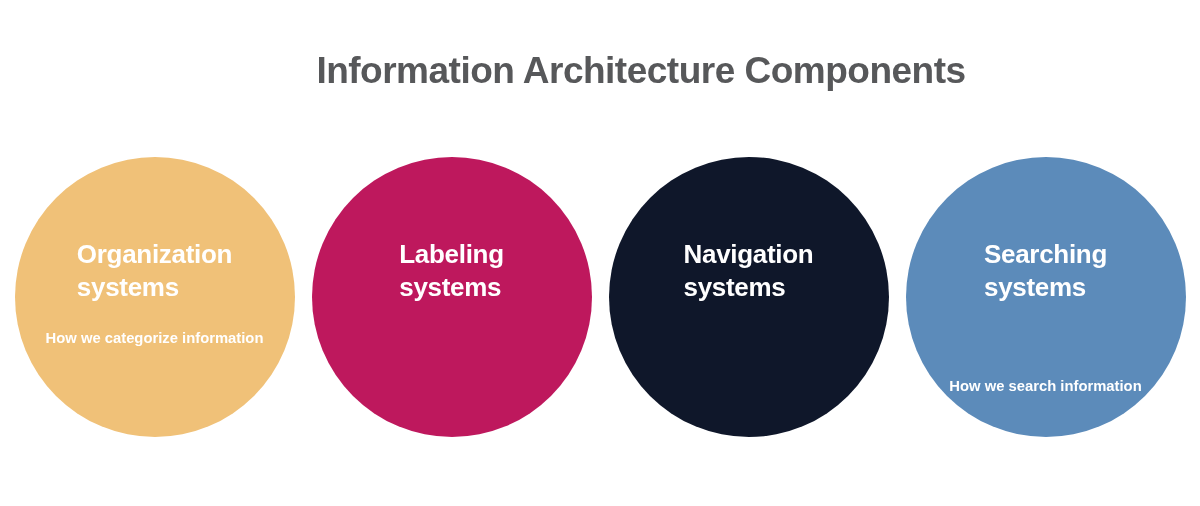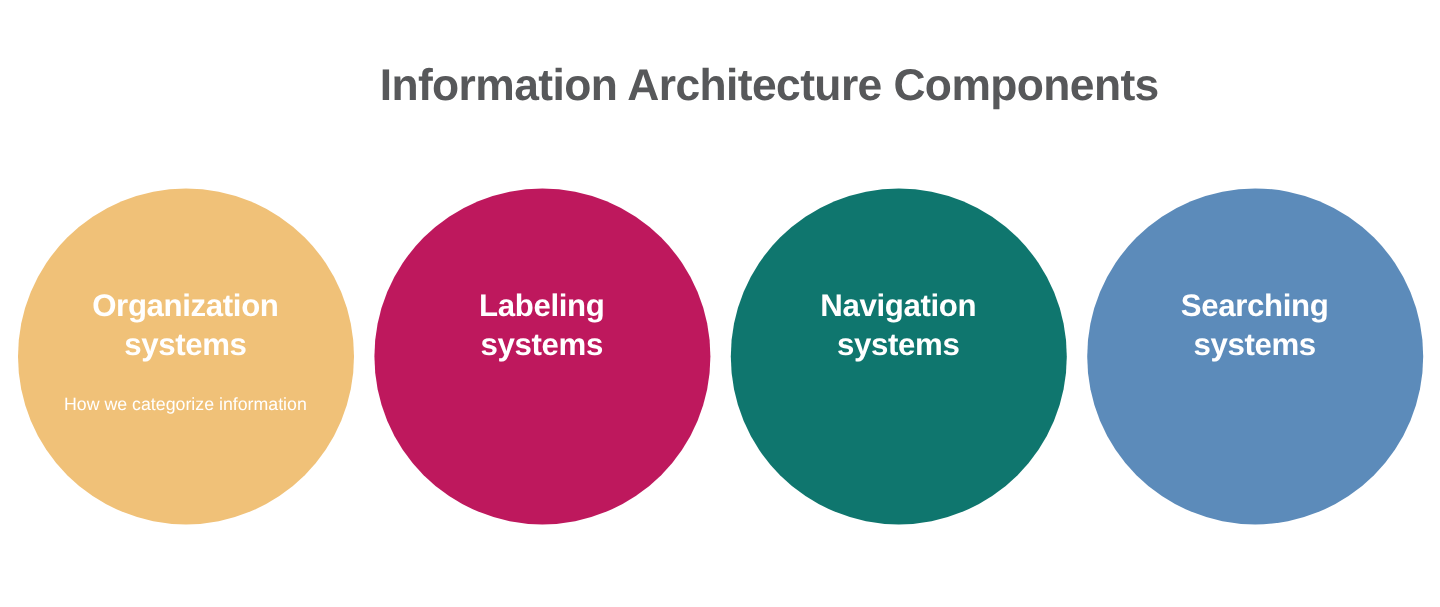--- a/index.html
+++ b/index.html
@@ -37,37 +37,36 @@
   }
 
   .circle {
     width: 280px;
     height: 280px;
     border-radius: 50%;
     display: flex;
     flex-direction: column;
     align-items: center;
     padding-top: 81px;
-    text-align: center;
     color: #ffffff;
   }
 
   .circle-heading {
     font-size: 26px;
     font-weight: bold;
     line-height: 33px;
     letter-spacing: -0.3px;
     white-space: pre-line;
     color: #ffffff;
   }
 
   .circle-description {
     margin-top: 25px;
     font-size: 14.8px;
-    font-weight: normal;
+    font-weight: bold;
     line-height: 18px;
     white-space: pre-line;
     color: #ffffff;
     max-width: 230px;
   }
 </style>
 </head>
 <body>
 
 <div class="page-title">Information Architecture Components</div>
@@ -78,23 +77,24 @@
     <div class="circle-heading">Organization
 systems</div>
     <div class="circle-description">How we categorize information</div>
   </div>
 
   <div class="circle" style="background-color: #be185d;">
     <div class="circle-heading">Labeling
 systems</div>
   </div>
 
-  <div class="circle" style="background-color: #0f766e;">
+  <div class="circle" style="background-color: #0f172a;">
     <div class="circle-heading">Navigation
 systems</div>
   </div>
 
   <div class="circle" style="background-color: rgb(92, 139, 186); gap: 48px;">
     <div class="circle-heading">Searching
 systems</div>
+    <div class="circle-description">How we search information</div>
   </div>
 
 </div>
 
 </body></html>

